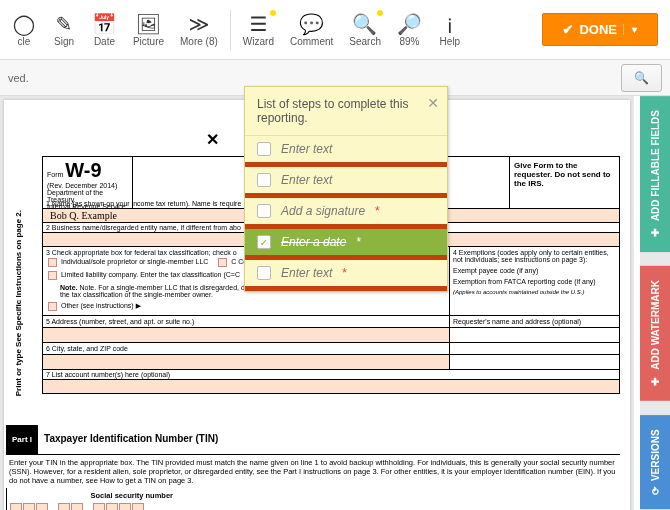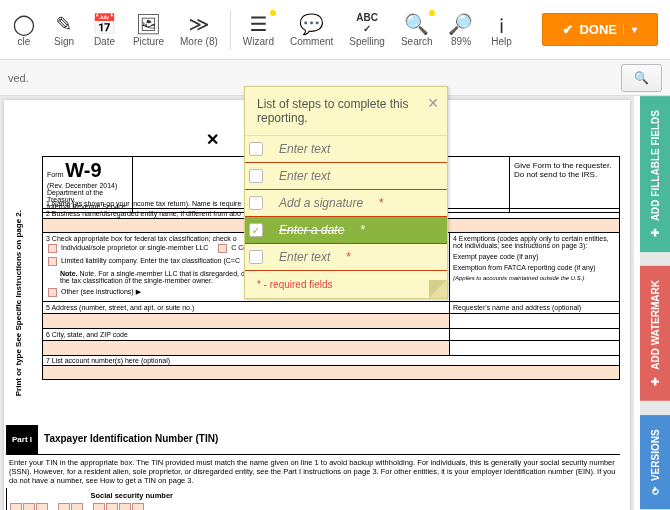--- a/index.html
+++ b/index.html
@@ -18,21 +18,21 @@
 
 .doc-area { position: absolute; top: 96px; left: 0; right: 36px; bottom: 0; background: #e8e8e8; overflow: hidden; }
 .doc-page { background: #fff; margin: 4px; position: relative; height: 500px; font-size: 8px; box-shadow: 0 0 3px rgba(0,0,0,0.2); }
 
 .close-doc { position: absolute; top: 30px; left: 202px; font-size: 16px; font-weight: bold; cursor: pointer; }
 
 .form-header { position: absolute; top: 56px; left: 38px; right: 10px; display: flex; border: 1px solid #000; }
 .fh-left { border-right: 1px solid #000; padding: 2px 4px; width: 90px; font-size: 7px; }
 .fh-left .w9 { font-size: 20px; font-weight: bold; }
 .fh-mid { flex: 1; text-align: center; padding: 4px; font-weight: bold; font-size: 11px; }
-.fh-right { border-left: 1px solid #000; padding: 4px; width: 110px; font-size: 8px; font-weight: normal; }
+.fh-right { border-left: 1px solid #000; padding: 4px; width: 110px; font-size: 8px; font-weight: bold; }
 
 .vert-label { position: absolute; top: 110px; left: 10px; writing-mode: vertical-rl; transform: rotate(180deg); font-size: 8px; font-weight: bold; }
 
 .form-body { position: absolute; top: 99px; left: 38px; right: 10px; }
 .row { border-left: 1px solid #000; border-right: 1px solid #000; border-bottom: 1px solid #000; padding: 1px 3px; font-size: 7px; position: relative; }
 .row.fill { background: #fde3cf; height: 14px; }
 .name-val { font-family: 'Comic Sans MS', cursive; font-size: 10px; padding-left: 4px; }
 .split-row { display: flex; border-left: 1px solid #000; border-right: 1px solid #000; border-bottom: 1px solid #000; }
 .split-left { flex: 1; padding: 2px 3px; font-size: 7px; }
 .split-right { width: 170px; border-left: 1px solid #000; padding: 2px 3px; font-size: 7px; }
@@ -44,21 +44,21 @@
 .part-body { display: flex; border-top: 1px solid #000; font-size: 7.5px; flex-direction: column; }
 .part-text { flex: 1; padding: 3px; }
 .part-boxes { width: 170px; border-left: 1px solid #000; padding: 3px; text-align: right; }
 .ssn-row { display: flex; gap: 1px; margin: 3px 0; align-items: center; }
 .ssn-box { width: 12px; height: 14px; background: #fde3cf; border: 1px solid #c88; }
 .dash { font-weight: bold; padding: 0 2px; }
 
 .wizard-popup { position: absolute; top: 86px; left: 244px; width: 204px; background: #fdf8c7; border: 1px solid #d6cf8a; box-shadow: 1px 1px 3px rgba(0,0,0,0.2); font-size: 12px; z-index: 100; }
 .wiz-hdr { padding: 10px 28px 10px 12px; color: #555; position: relative; border-bottom: 1px solid #e8e2a8; }
 .wiz-close { position: absolute; top: 8px; right: 8px; color: #999; cursor: pointer; font-size: 14px; }
-.wiz-item { padding: 6px 4px; border-bottom: 1px solid #c2410c; display: flex; align-items: center; gap: 16px; color: #777; font-style: italic; }
+.wiz-item { padding: 6px 12px; border-bottom: 5px solid #c2410c; display: flex; align-items: center; gap: 10px; color: #777; font-style: italic; }
 .wiz-item.done { background: #8bb53f; color: #fff; }
 .wiz-item.done .wiz-label { text-decoration: line-through; }
 .wiz-check { width: 14px; height: 14px; border: 1px solid #bbb; background: #fff; border-radius: 2px; display: flex; align-items: center; justify-content: center; font-size: 10px; color: #8bb53f; font-style: normal; }
 .wiz-item.done .wiz-check::before { content: "✓"; }
 .req { color: #d44; font-style: normal; }
 .wiz-footer { padding: 8px 12px; font-size: 10px; color: #d44; position: relative; }
 .fold { position: absolute; bottom: 0; right: 0; width: 0; height: 0; border-style: solid; border-width: 0 0 18px 18px; border-color: transparent transparent #e8dfa0 transparent; }
 .fold::after { content: ""; position: absolute; bottom: -18px; right: 0; border-style: solid; border-width: 18px 18px 0 0; border-color: #d6cf8a transparent transparent; }
 
 .side-tabs { position: absolute; right: 0; top: 96px; bottom: 0; width: 30px; display: flex; flex-direction: column; }
@@ -79,21 +79,20 @@
     <div class="tool-btn"><span class="icon">◯</span><span>cle</span></div>
     <div class="tool-btn"><span class="icon">✎</span><span>Sign</span></div>
     <div class="tool-btn"><span class="icon">📅</span><span>Date</span></div>
     <div class="tool-btn"><span class="icon">🖼</span><span>Picture</span></div>
     <div class="tool-btn"><span class="icon">≫</span><span>More (8)</span></div>
   </div>
   <div class="tool-sep"></div>
   <div class="tool-group">
     <div class="tool-btn" style="position:relative"><span class="icon">☰</span><span>Wizard</span><span class="yellow-dot" style="top:2px;right:6px"></span></div>
     <div class="tool-btn"><span class="icon">💬</span><span>Comment</span></div>
-    <div class="tool-btn"><span class="icon" style="font-size:10px;font-weight:bold">ABC<br>✓</span><span>Spelling</span></div>
     <div class="tool-btn" style="position:relative"><span class="icon">🔍</span><span>Search</span><span class="yellow-dot" style="top:2px;right:6px"></span></div>
     <div class="tool-btn"><span class="icon">🔎</span><span>89%</span></div>
     <div class="tool-btn"><span class="icon">ℹ</span><span>Help</span></div>
   </div>
   <button class="done-btn">
     <span>✔</span>
       <span>DONE</span>
       <span class="done-arrow">▾</span>
   </button>
 </div>
@@ -121,20 +120,21 @@
         <span>Identification</span>
       </div>
       <div class="fh-right">Give Form to the requester. Do not send to the IRS.</div>
     </div>
 
     <div class="vert-label">Print or type
 See Specific Instructions on page 2.</div>
 
     <div class="form-body">
       <div class="row">1  Name (as shown on your income tax return). Name is require</div>
+      <div class="row fill"><span class="name-val">Bob Q. Example</span></div>
       <div class="row">2  Business name/disregarded entity name, if different from abo</div>
       <div class="row fill"></div>
       <div class="split-row">
         <div class="split-left">
           <div>3  Check appropriate box for federal tax classification; check o</div>
           <div style="padding:2px 0"><span class="checkbox-sq"></span> <span>Individual/sole proprietor or single-member LLC</span> &nbsp;&nbsp; <span class="checkbox-sq"></span> <span>C Corporation</span></div>
           <div style="padding:2px 0"><span class="checkbox-sq"></span> <span>Limited liability company. Enter the tax classification (C=C</span></div>
           <div style="padding:2px 0 2px 14px; white-space:pre-line"><b>Note.</b> <span>Note. For a single-member LLC that is disregarded, do no
 the tax classification of the single-member owner.</span></div>
           <div style="padding:2px 0"><span class="checkbox-sq"></span> <span>Other (see instructions) ▶</span></div>
@@ -227,24 +227,20 @@
   <div class="wiz-item done">
       <span class="wiz-check"></span>
       <span class="wiz-label">Enter a date</span> 
       <span class="req" style="color:#fff">*</span>
     </div>
   <div class="wiz-item">
       <span class="wiz-check"></span>
       <span class="wiz-label">Enter text</span> 
       <span class="req">*</span>
     </div>
-  <div class="wiz-footer">
-    <span>* - required fields</span>
-    <div class="fold"></div>
-  </div>
 </div>
 
 <div class="side-tabs">
   <div class="side-tab st-green">
       <span>✚</span>
       <span>ADD FILLABLE FIELDS</span>
     </div>
   <div class="side-gap"></div>
   <div class="side-tab st-red">
       <span>✚</span>

